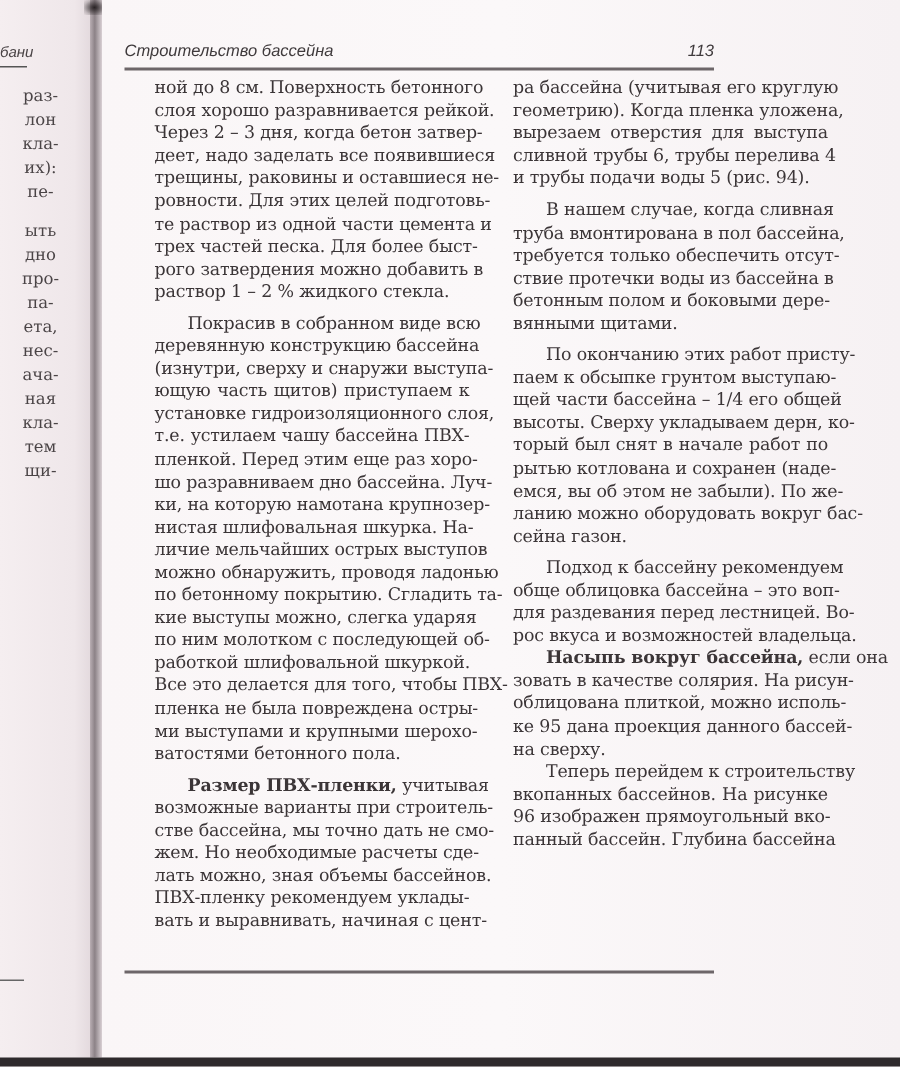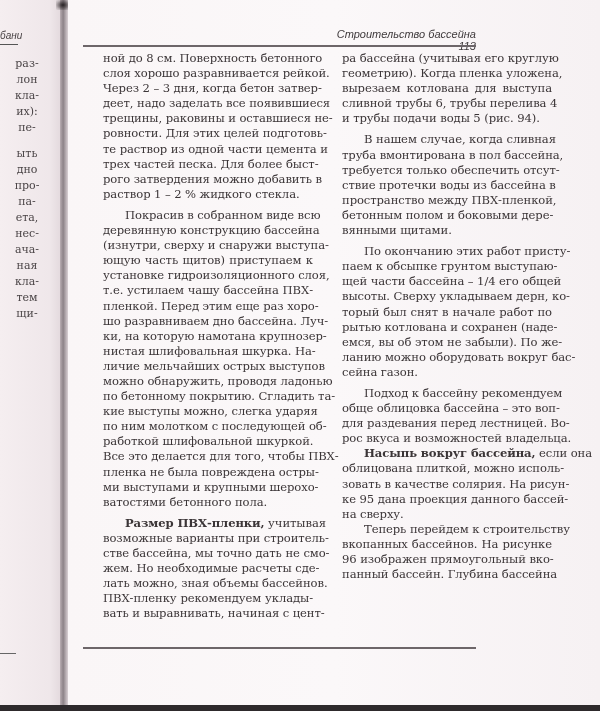--- a/index.html
+++ b/index.html
@@ -39,21 +39,21 @@
   .left-line {
     font-size:11px; line-height:16px; height:16px; text-align:center; white-space:nowrap;
     color:#4a4446; padding-right:4px; overflow:hidden;
   }
   .left-gap { height:10px; }
   .left-bottom-rule { position:absolute; left:0; top:653px; width:16px; height:1px; background:#666; }
 
   .running-head {
     position:absolute; left:83px; top:28px; width:393px;
     display:flex; justify-content:space-between; align-items:flex-end;
-    font-family:"Liberation Sans", sans-serif; font-style:italic; font-size:11px; color:#3f3a3c;flex-direction:column;
+    font-family:"Liberation Sans", sans-serif; font-style:italic; font-size:11px; color:#3f3a3c;
   }
   .head-rule { position:absolute; left:83px; top:45px; width:393px; height:1.5px; background:#6d6669; }
   .foot-rule { position:absolute; left:83px; top:647px; width:393px; height:1.5px; background:#6d6669; }
 
   .col {
     position:absolute; top:51px; width:210px;
     font-size:11.6px; line-height:15.1px; color:#3b3537; letter-spacing:-0.1px;margin-left:11px;
   }
   .col.left { left:92px; }
   .col.right { left:331px; width:210px; }
@@ -152,31 +152,30 @@
       <div class="line">лать можно, зная объемы бассейнов.</div>
       <div class="line">ПВХ-пленку рекомендуем уклады-</div>
       <div class="line">вать и выравнивать, начиная с цент-</div>
     </div>
   </div>
 
   <div class="col right">
     <div class="para">
       <div class="line">ра бассейна (учитывая его круглую</div>
       <div class="line">геометрию). Когда пленка уложена,</div>
-      <div class="line">вырезаем котлована для выступа</div>
+      <div class="line">вырезаем отверстия для выступа</div>
       <div class="line">сливной трубы 6, трубы перелива 4</div>
       <div class="line last">и трубы подачи воды 5 (рис. 94).</div>
     </div>
     <div class="para-gap"></div>
     <div class="para">
       <div class="line" style="padding-left:22px">В нашем случае, когда сливная</div>
       <div class="line">труба вмонтирована в пол бассейна,</div>
       <div class="line">требуется только обеспечить отсут-</div>
       <div class="line">ствие протечки воды из бассейна в</div>
-      <div class="line">пространство между ПВХ-пленкой,</div>
       <div class="line">бетонным полом и боковыми дере-</div>
       <div class="line last">вянными щитами.</div>
     </div>
     <div class="para-gap"></div>
     <div class="para">
       <div class="line" style="padding-left:22px">По окончанию этих работ присту-</div>
       <div class="line">паем к обсыпке грунтом выступаю-</div>
       <div class="line">щей части бассейна – 1/4 его общей</div>
       <div class="line">высоты. Сверху укладываем дерн, ко-</div>
       <div class="line">торый был снят в начале работ по</div>
@@ -187,22 +186,22 @@
     </div>
     <div class="para-gap"></div>
     <div class="para">
       <div class="line" style="padding-left:22px">Подход к бассейну рекомендуем</div>
       <div class="line">обще облицовка бассейна – это воп-</div>
       <div class="line">для раздевания перед лестницей. Во-</div>
       <div class="line last">рос вкуса и возможностей владельца.</div>
     </div>
     <div class="para">
       <div class="line" style="padding-left:22px"><span class="b">Насыпь вокруг бассейна,</span><span> если она</span></div>
+      <div class="line">зовать в качестве солярия. На рисун-</div>
       <div class="line">облицована плиткой, можно исполь-</div>
-      <div class="line">зовать в качестве солярия. На рисун-</div>
       <div class="line">ке 95 дана проекция данного бассей-</div>
       <div class="line last">на сверху.</div>
     </div>
 
 
     <div class="para">
       <div class="line" style="padding-left:22px">Теперь перейдем к строительству</div>
       <div class="line">вкопанных бассейнов. На рисунке</div>
       <div class="line">96 изображен прямоугольный вко-</div>
       <div class="line">панный бассейн. Глубина бассейна</div>

